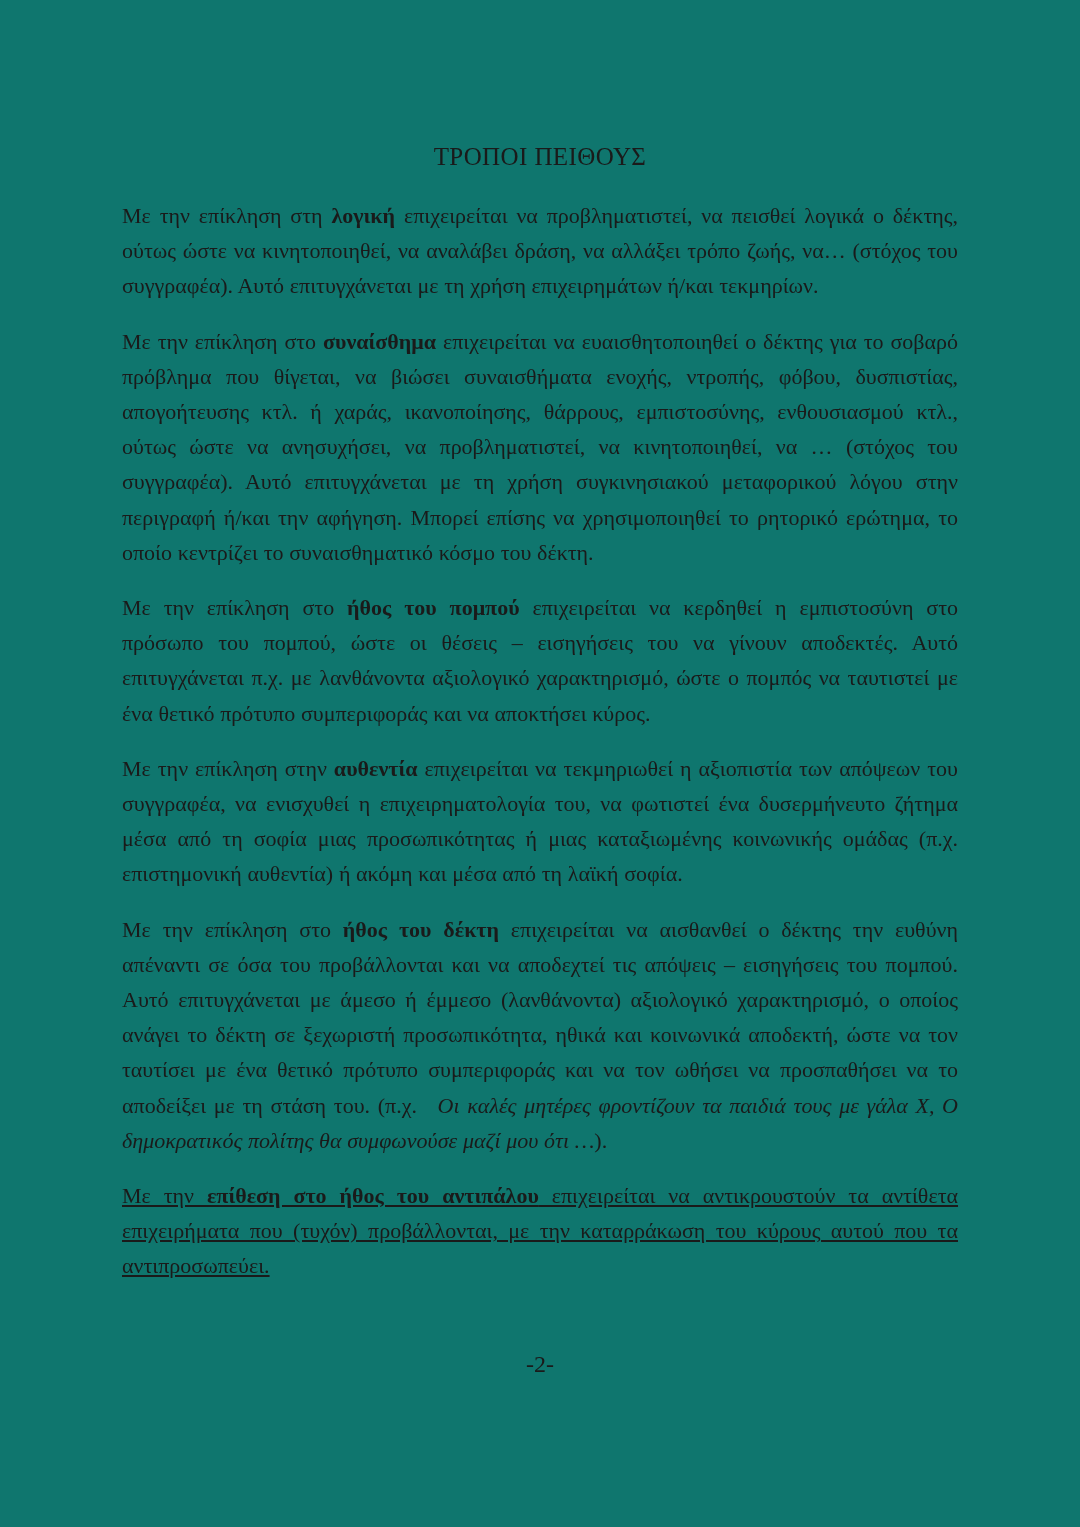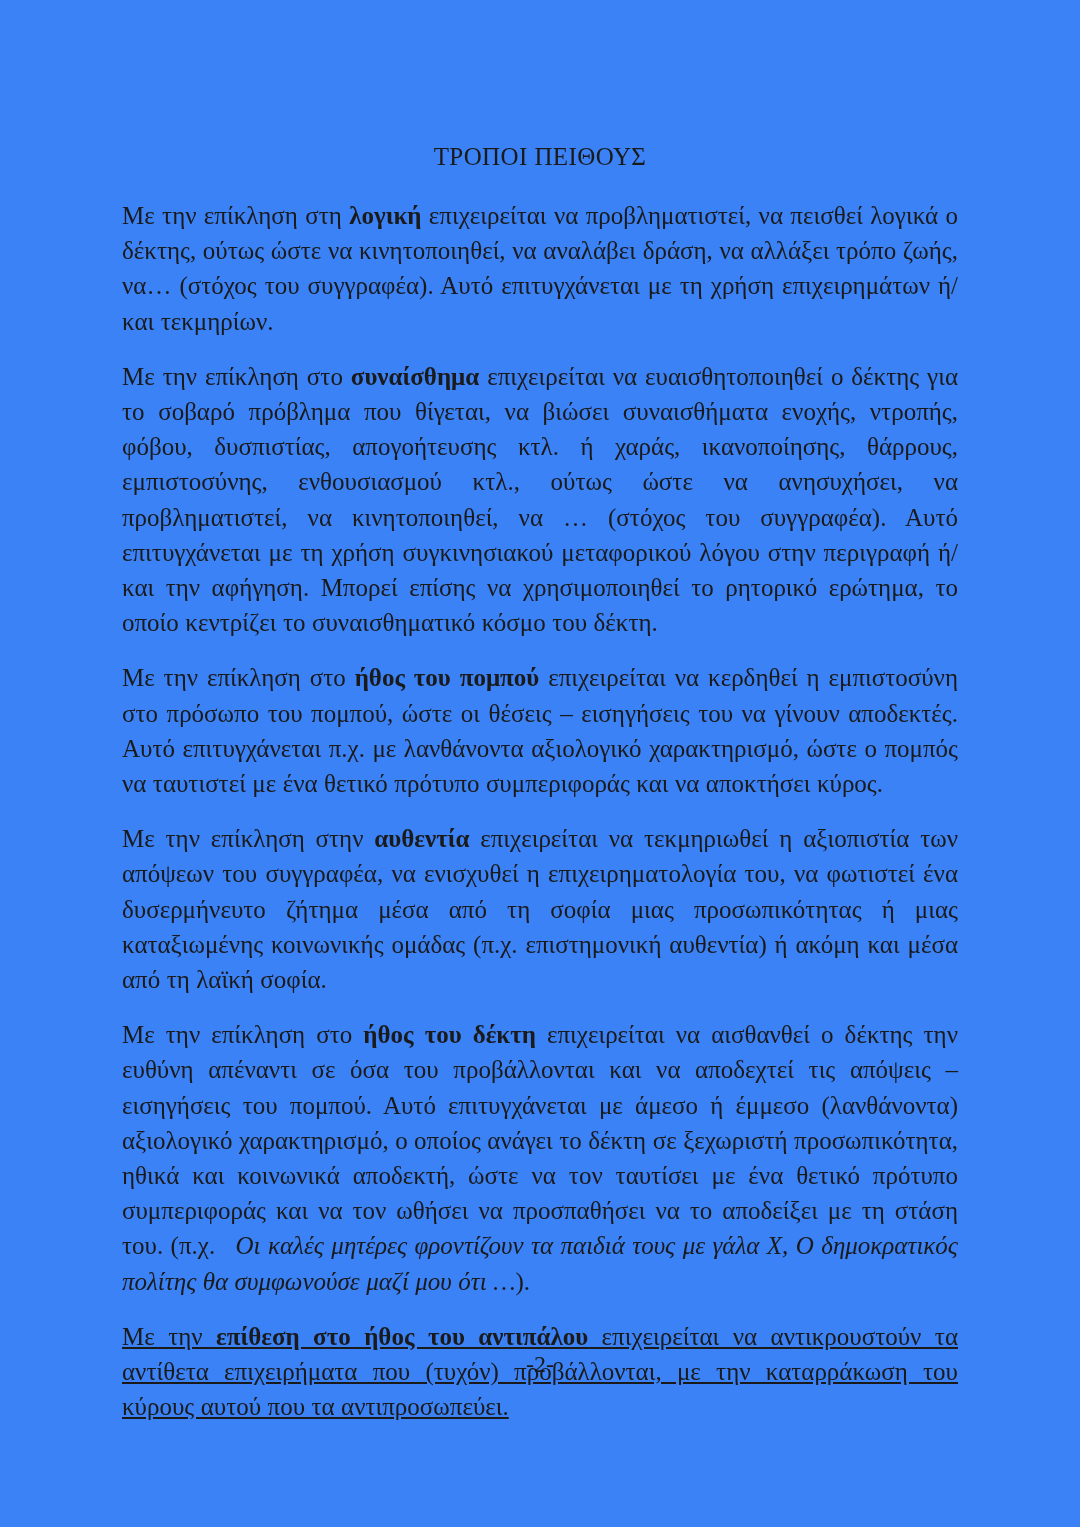--- a/index.html
+++ b/index.html
@@ -15,40 +15,40 @@
     font-family: "Liberation Serif", "DejaVu Serif", serif;
     color: #1a1a1a;
     overflow: hidden;
   }
   .page {
     position: absolute;
     left: 0;
     top: 0;
     width: 1080px;
     height: 1527px;
-    background: #3b82f6;
+    background: #0f766e;
   }
   .content {
     position: absolute;
     left: 122px;
     top: 140px;
     width: 836px;
   }
   .doc-title {
     text-align: center;
     font-size: 25px;
     line-height: 34px;
     letter-spacing: 0.4px;
     margin: 0 0 24px 0;
     font-weight: normal;
   }
   .para {
     text-align: justify;
     text-justify: inter-word;
-    font-size: 25px;
+    font-size: 22px;
     line-height: 35.2px;
     margin: 0 0 20px 0;
     hyphens: none;
     word-spacing: 0.2px;
   }
   .para:last-of-type {
     margin-bottom: 12px;
     text-decoration: underline;
   }
   .b {

